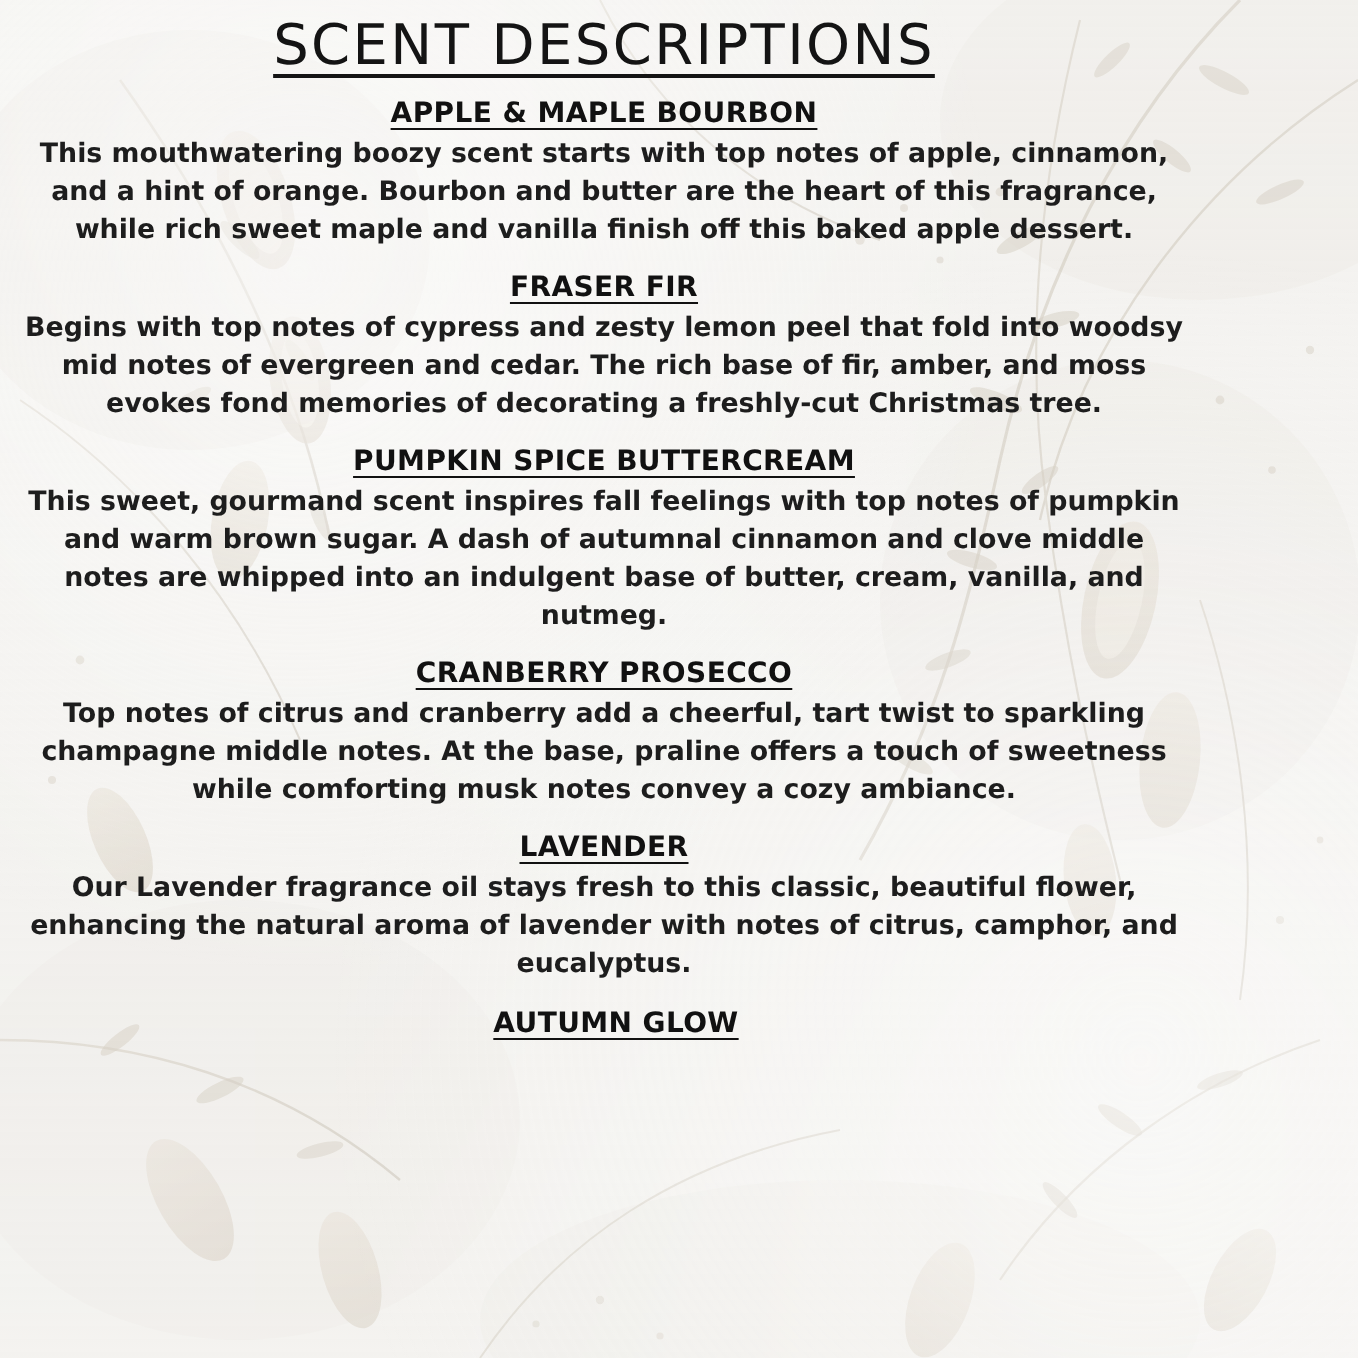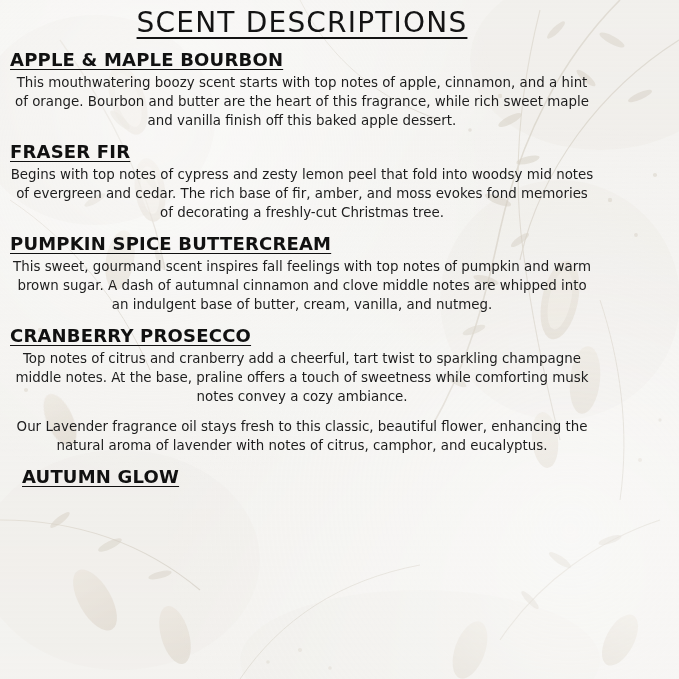--- a/index.html
+++ b/index.html
@@ -58,37 +58,39 @@
     font-family: "DejaVu Sans", sans-serif;
     color: #141414;
   }
 
   .scent {
     margin: 0 0 11px 0;
   }
   .scent:last-child { margin-bottom: 0; margin-left: 12px; }
 
   .scent-name {
-    font-size: 18px;
+    text-align: center;
+    font-size: 14px;
     font-weight: 700;
     letter-spacing: 0.2px;
     text-decoration: underline;
     text-underline-offset: 3px;
     text-decoration-thickness: 1.2px;
     margin: 0 0 3px 0;
     color: #111;
   }
 
   .scent-desc {
     text-align: center;
     font-size: 13.4px;
     line-height: 1.42;
     margin: 0 auto;
     max-width: 658px;
     color: #1d1d1d;
+    font-weight: bold;
   }
 </style>
 </head>
 <body>
 
 <div id="backdrop">
   <svg viewBox="0 0 679 679" xmlns="http://www.w3.org/2000/svg" aria-hidden="true">
     <defs>
       <linearGradient id="stemg" x1="0" y1="0" x2="1" y2="1">
         <stop offset="0%" stop-color="#cfc7b8"></stop>
@@ -237,20 +239,21 @@
     <div class="scent-name">PUMPKIN SPICE BUTTERCREAM</div>
     <div class="scent-desc">This sweet, gourmand scent inspires fall feelings with top notes of pumpkin and warm brown sugar. A dash of autumnal cinnamon and clove middle notes are whipped into an indulgent base of butter, cream, vanilla, and nutmeg.</div>
   </div>
 
   <div class="scent">
     <div class="scent-name">CRANBERRY PROSECCO</div>
     <div class="scent-desc">Top notes of citrus and cranberry add a cheerful, tart twist to sparkling champagne middle notes. At the base, praline offers a touch of sweetness while comforting musk notes convey a cozy ambiance.</div>
   </div>
 
   <div class="scent">
+    <div class="scent-name">LAVENDER</div>
     <div class="scent-desc">Our Lavender fragrance oil stays fresh to this classic, beautiful flower, enhancing the natural aroma of lavender with notes of citrus, camphor, and eucalyptus.</div>
   </div>
 
   <div class="scent">
     <div class="scent-name">AUTUMN GLOW</div>
   </div>
 
 </div>
 
 </body></html>

